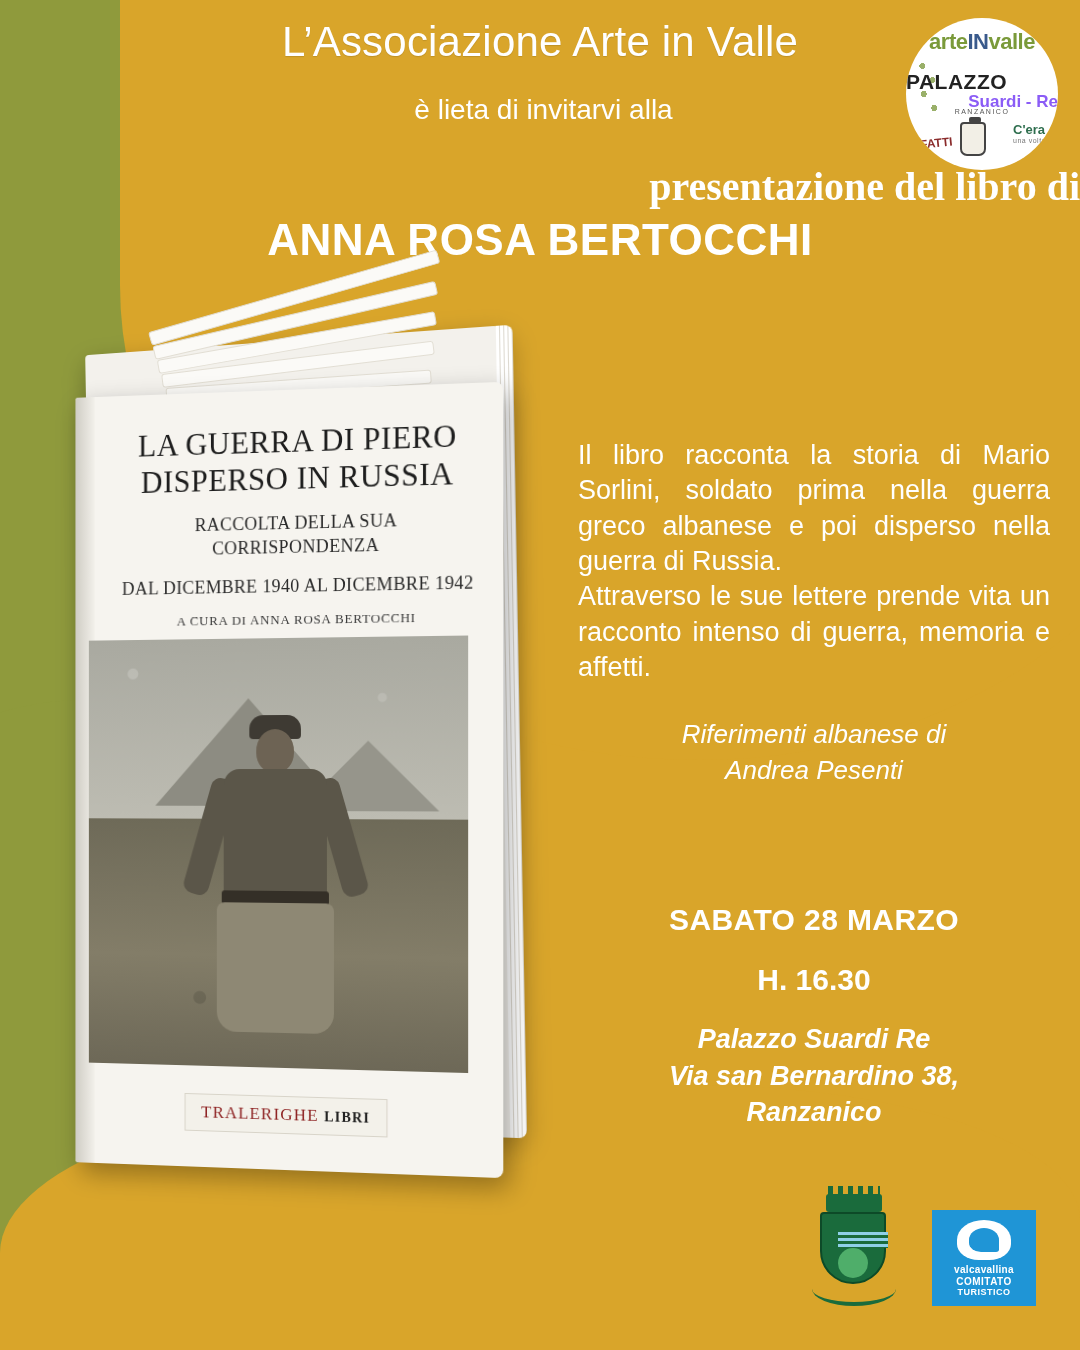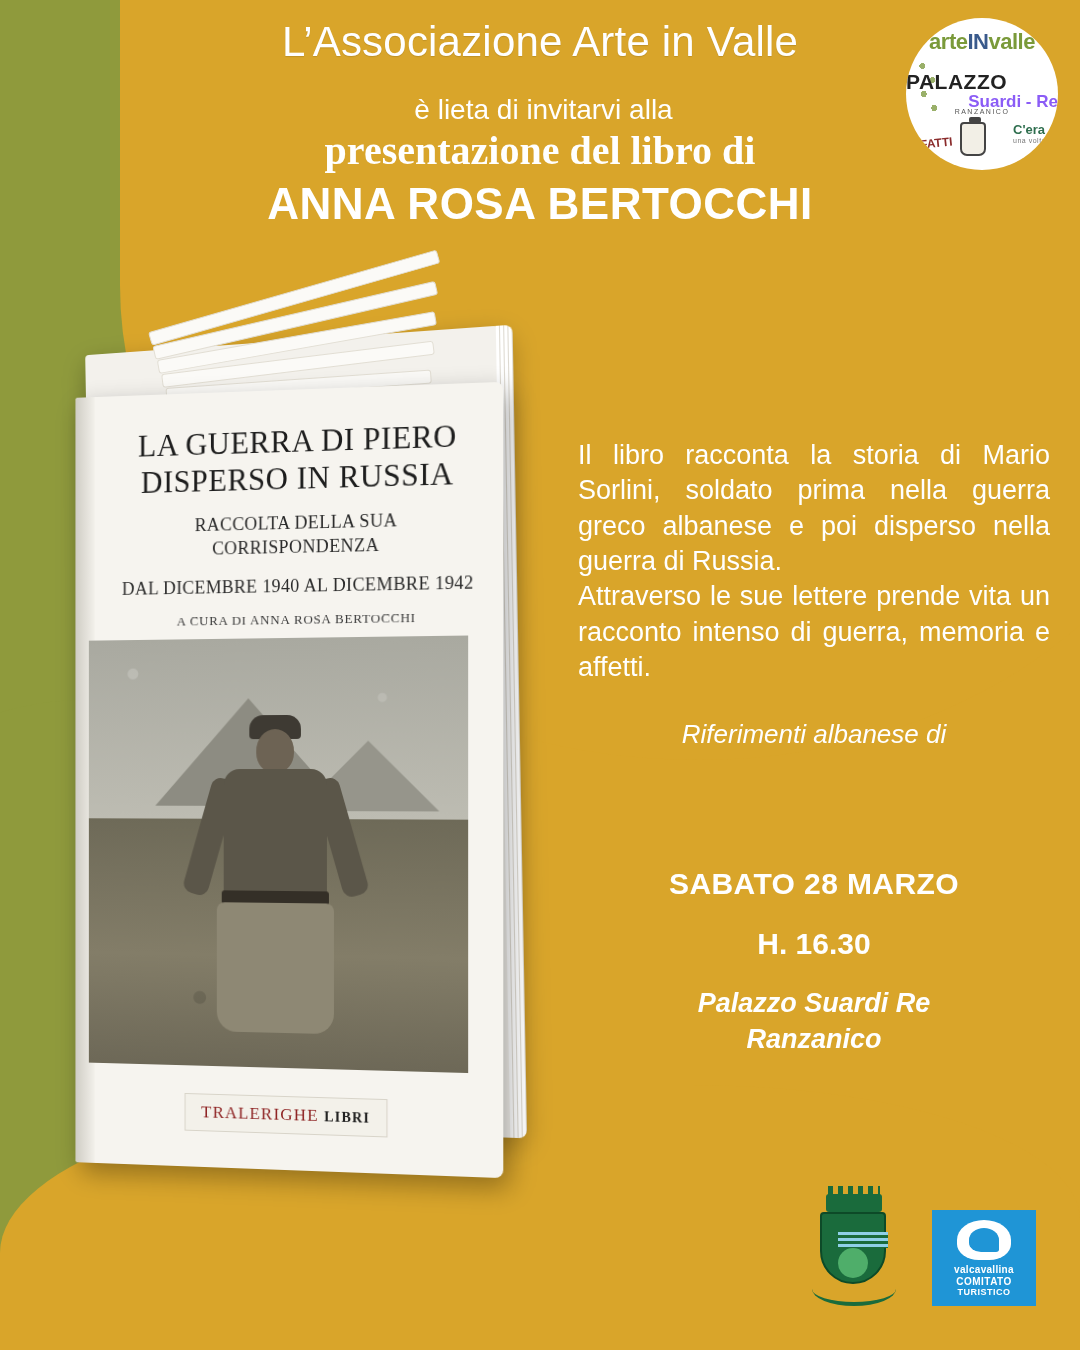--- a/index.html
+++ b/index.html
@@ -68,24 +68,26 @@
     line-height: 1.15;
     text-shadow: 0 1px 1px rgba(0,0,0,.12);
   }
   .subtitle-invito {
     margin-top: 28px;
     font-size: 28px;
     font-weight: 400;
     padding-left: 7px;
   }
   .presentazione {
+    margin-top: 36px;
     font-size: 40px;
     font-weight: 700;
     font-family: "Liberation Serif", serif;
     line-height: 1.25;
+    text-align: right;
   }
   .author-name {
     font-size: 44px;
     font-weight: 700;
     font-family: "Liberation Sans", sans-serif;
     letter-spacing: 0.5px;
     line-height: 1.2;
     margin-top: 2px;
   }
 
@@ -570,29 +572,31 @@
   </div>
 
   <div class="right-col">
     <div class="desc">
       <span>Il libro racconta la storia di Mario Sorlini, soldato prima nella guerra greco albanese e poi disperso nella guerra di Russia.</span><br>
       <span>Attraverso le sue lettere prende vita un racconto intenso di guerra, memoria e affetti.</span>
     </div>
 
     <div class="refs">
       <div>Riferimenti albanese di</div>
+      <div>Andrea Pesenti</div>
     </div>
 
     <div class="when">
       <div class="when-date">SABATO 28 MARZO</div>
       <div class="when-hour">H. 16.30</div>
     </div>
 
     <div class="where">
       <div>Palazzo Suardi Re</div>
+      <div>Via san Bernardino 38,</div>
       <div>Ranzanico</div>
     </div>
   </div>
 
 
   <div class="crest">
     <div class="crest-crown"></div>
     <div class="crest-shield">
       <div class="crest-tree"></div>
       <div class="crest-water"></div>

